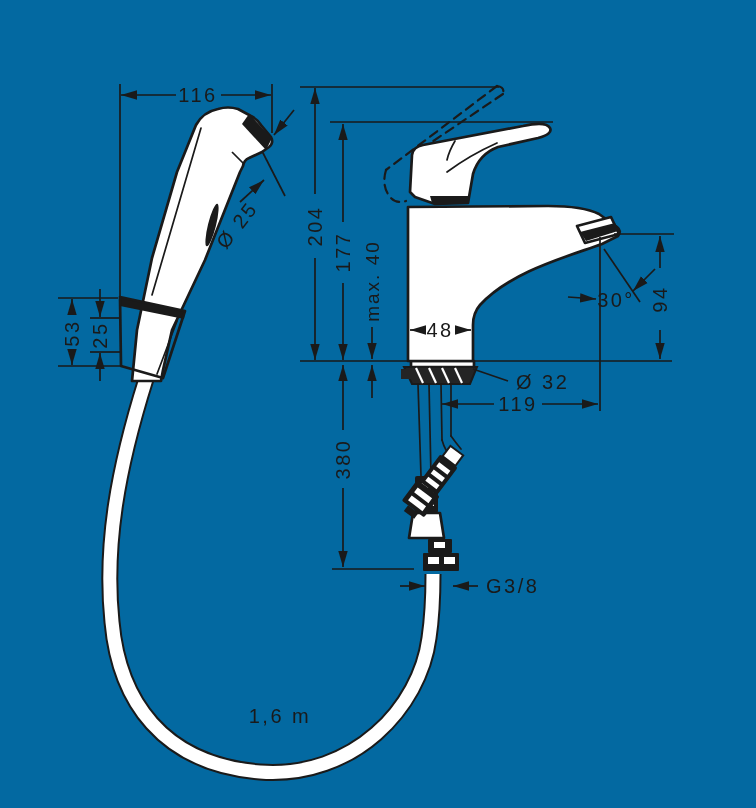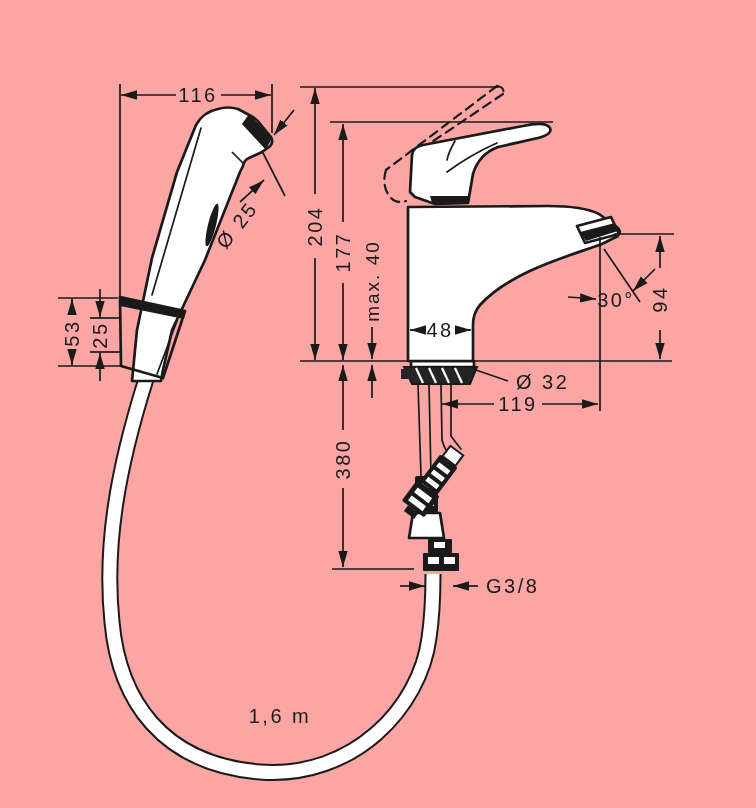--- a/index.html
+++ b/index.html
@@ -1,16 +1,16 @@
 <!DOCTYPE html>
 <html><head>
 <meta charset="utf-8">
 <style>
   html,body{margin:0;padding:0;background:#ffffff;}
-  .stage{width:756px;height:808px;background:#fca5a5;position:relative;overflow:hidden;}
+  .stage{width:756px;height:808px;background:#0369a1;position:relative;overflow:hidden;}
   svg{display:block;}
   .dimtxt{
     font-family:"Liberation Sans","DejaVu Sans",sans-serif;
     font-size:20px;
     letter-spacing:2.5px;
     fill:#1a1a1a;
   }
   .dimtxt.small{font-size:19px;letter-spacing:2px;}
   .dln{stroke:#1a1a1a;stroke-width:1.7;fill:none;}
   .out{stroke:#1a1a1a;stroke-width:2.7;fill:none;stroke-linejoin:round;stroke-linecap:round;}

